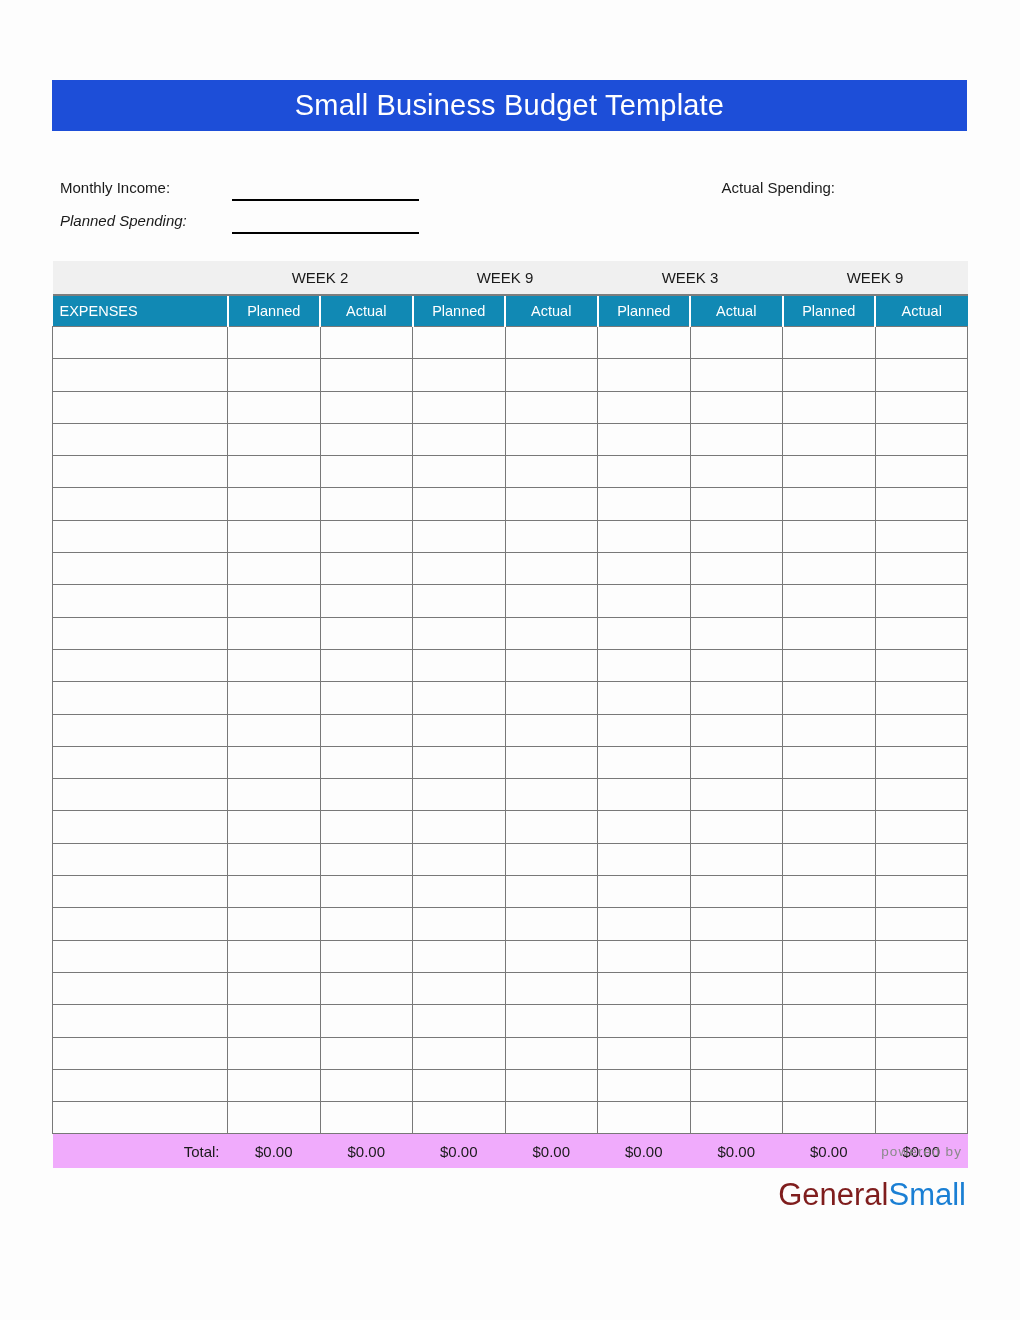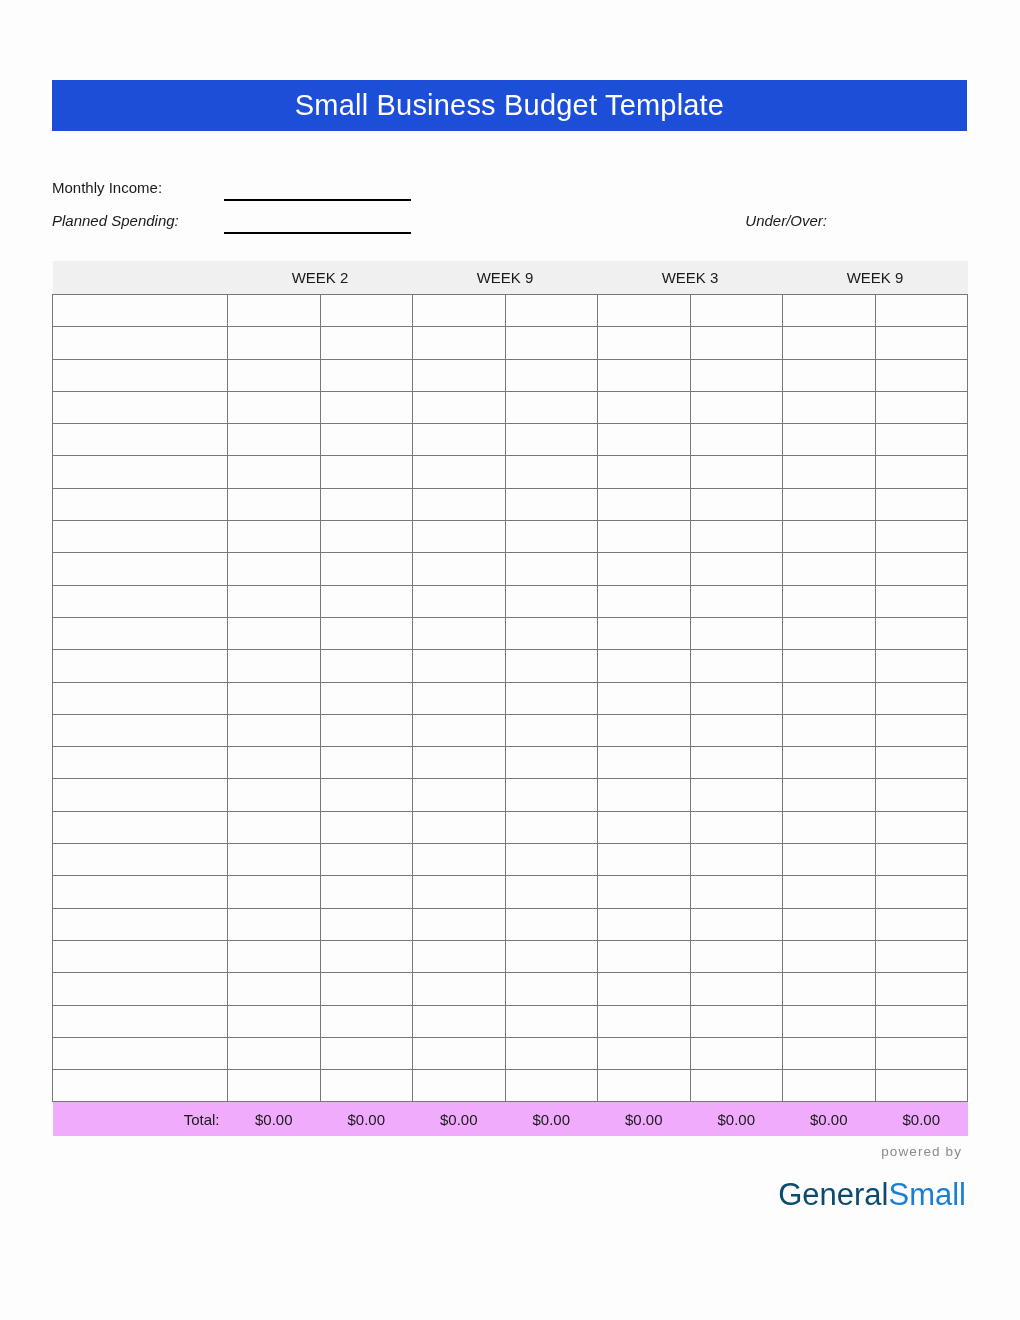--- a/index.html
+++ b/index.html
@@ -56,20 +56,21 @@
     height: 31px;
     left: 0;
     width: 915px;
   }
   .form-row.r1 { top: 0px; }
   .form-row.r2 { top: 33px; font-style: italic; }
 
   .fld {
     position: absolute;
     height: 31px;
+    margin-left: 8px;
   }
   .fld-label {
     position: absolute;
     bottom: 5px;
     font-size: 15px;
     color: #1a1a1a;
     white-space: nowrap;
   }
   .fld-line {
     position: absolute;
@@ -187,53 +188,53 @@
     letter-spacing: 1.1px;
     line-height: 1;
     margin-bottom: 20px;
     padding-right: 4px;
   }
   .logo-name {
     font-size: 31px;
     line-height: 1;
     white-space: nowrap;
   }
-  .logo-general { color: #0c4a6e; }
+  .logo-general { color: #7f1d1d; }
   .logo-blue { color: #1a7fd4; }
 </style>
 </head>
 <body>
 
 <div class="page">
 
   <div class="banner">
     <div class="banner-title">Small Business Budget Template</div>
   </div>
 
   <div class="form-area">
 
     <div class="form-row r1">
       <div class="fld fld-left">
         <span class="fld-label">Monthly Income:</span>
         <span class="fld-line">
           <span class="fld-value"></span>
         </span>
       </div>
+      <div class="fld fld-right">
+        <span class="fld-label">Actual Spending:</span>
+
+      </div>
     </div>
 
     <div class="form-row r2">
       <div class="fld fld-left">
         <span class="fld-label">Planned Spending:</span>
         <span class="fld-line">
           <span class="fld-value"></span>
         </span>
-      </div>
-      <div class="fld fld-right">
-        <span class="fld-label">Under/Over:</span>
-
       </div>
     </div>
 
   </div>
 
   <div class="table-wrap">
     <table class="budget">
       <colgroup>
         <col class="c-exp">
         <col class="c-num">
@@ -246,20 +247,31 @@
           <col class="c-num">
       </colgroup>
       <thead>
         <tr class="week-row">
           <td class="week-blank"></td>
           <td colspan="2">WEEK 2</td>
           <td colspan="2">WEEK 9</td>
           <td colspan="2">WEEK 3</td>
           <td colspan="2">WEEK 9</td>
         </tr>
+        <tr class="head-row">
+          <td class="head-expenses">EXPENSES</td>
+          <td>Planned</td>
+          <td>Actual</td>
+          <td>Planned</td>
+          <td>Actual</td>
+          <td>Planned</td>
+          <td>Actual</td>
+          <td>Planned</td>
+          <td>Actual</td>
+        </tr>
       </thead>
       <tbody id="budget-body">
           <tr class="body-row">
             <td class="cell-exp"></td>
             <td class="cell-num"></td>
             <td class="cell-num"></td>
             <td class="cell-num"></td>
             <td class="cell-num"></td>
             <td class="cell-num"></td>
             <td class="cell-num"></td>

